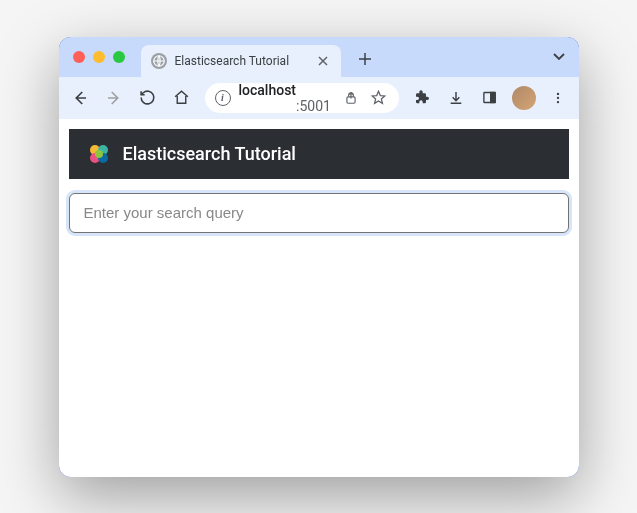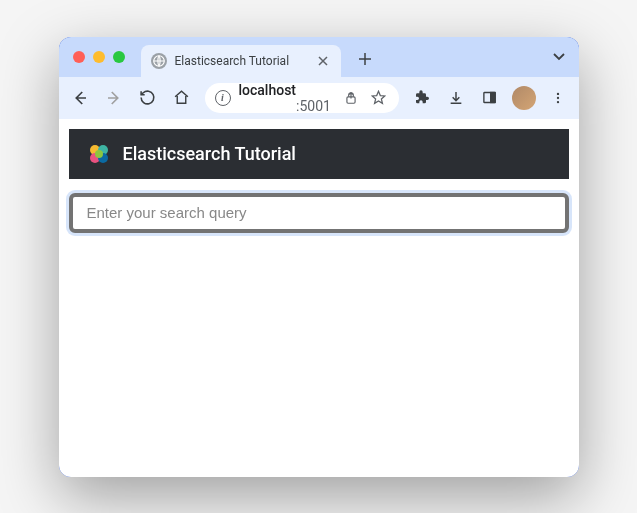--- a/index.html
+++ b/index.html
@@ -213,21 +213,21 @@
       color: #fff;
       font-size: 18px;
       font-weight: 500;
     }
     .search-container {
       padding: 14px 10px;
     }
     .search-input {
       width: 100%;
       height: 40px;
-      border: 4px solid #737373;
+      border: 1px solid #737373;
       border-radius: 6px;
       padding: 0 14px;
       font-size: 15px;
       outline: none;
       box-shadow: 0 0 0 3px rgba(140,180,240,0.35);
       color: #333;
     }
     .search-input::placeholder {
       color: #888;
     }

